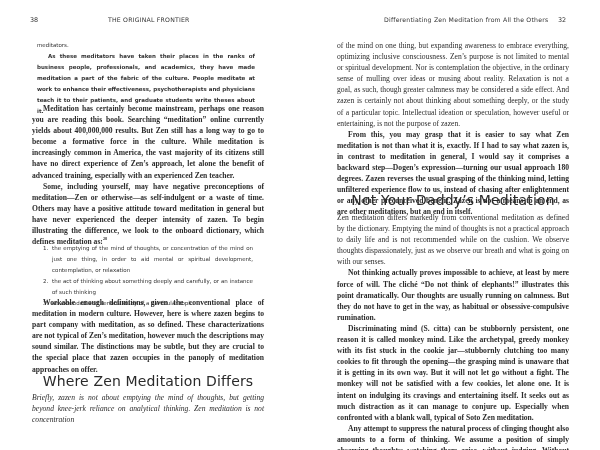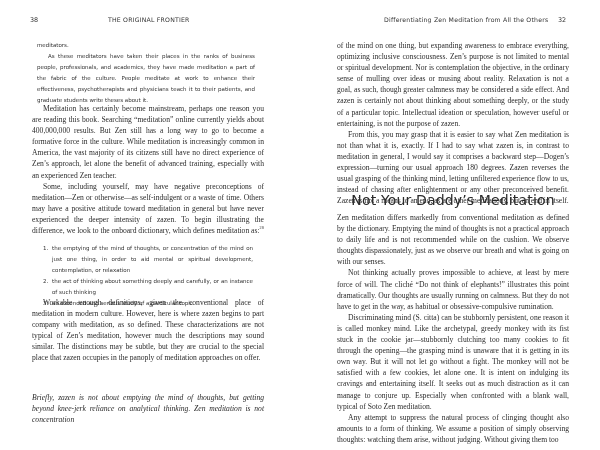--- a/index.html
+++ b/index.html
@@ -6,21 +6,21 @@
   body { width:600px; height:450px; overflow:hidden; position:relative; color:#2a2a2a; }
   .page { position:absolute; top:0; width:300px; height:450px; }
   .page.left { left:0; }
   .page.right { left:300px; }
   .runhead { position:absolute; top:16px; font-family:"DejaVu Sans", sans-serif; font-size:6.2px; letter-spacing:0.2px; color:#333; }
   .pageno { position:absolute; top:16px; font-family:"DejaVu Sans", sans-serif; font-size:6.4px; color:#333; }
   .col { position:absolute; left:0; width:224px; }
   .serif { font-family:"Liberation Serif", serif; font-size:7.6px; line-height:11.1px; text-align:justify; color:#2b2b2b; }
   .sans { font-family:"DejaVu Sans", sans-serif; font-size:5.5px; line-height:11px; text-align:justify; color:#333; }
   p { margin:0; }
-  .ind { text-indent:11px; }
+  .ind { text-indent:11px;font-weight:bold; }
   .head { font-family:"DejaVu Sans", sans-serif; font-size:14px; text-align:center; color:#2a2a2a; letter-spacing:0.15px; }
   ol { margin:0; padding:0; list-style:none; }
   ol li { position:relative; padding-left:9px; }
   ol li .num { position:absolute; left:0; top:0; }
   sup { font-size:4.2px; line-height:0; }
 </style>
 </head>
 <body>
 
 <div class="page left">
@@ -40,20 +40,21 @@
   <ol class="col sans" style="left:43px; top:243px; width:210px;">
     <li><span class="num">1.</span><span>the emptying of the mind of thoughts, or concentration of the mind on just one thing, in order to aid mental or spiritual development, contemplation, or relaxation</span></li>
     <li><span class="num">2.</span><span>the act of thinking about something deeply and carefully, or an instance of such thinking</span></li>
     <li><span class="num">3.</span><span>an extended and serious study of a particular topic</span></li>
   </ol>
 
   <div class="col serif" style="left:32px; top:297px; width:232px;">
     <p class="ind">Workable enough definitions, given the conventional place of meditation in modern culture. However, here is where zazen begins to part company with meditation, as so defined. These characterizations are not typical of Zen’s meditation, however much the descriptions may sound similar. The distinctions may be subtle, but they are crucial to the special place that zazen occupies in the panoply of meditation approaches on offer.</p>
   </div>
 
+  <div class="col head" style="left:32px; top:373px; width:232px;">Where Zen Meditation Differs</div>
 
   <div class="col serif" style="left:32px; top:392px; width:232px;font-style:italic;">
     <p>Briefly, zazen is not about emptying the mind of thoughts, but getting beyond knee-jerk reliance on analytical thinking. Zen meditation is not concentration</p>
   </div>
 </div>
 
 <div class="page right">
   <div class="runhead" style="left:84px;">Differentiating Zen Meditation from All the Others</div>
   <div class="pageno" style="left:258px;">32</div>
 

